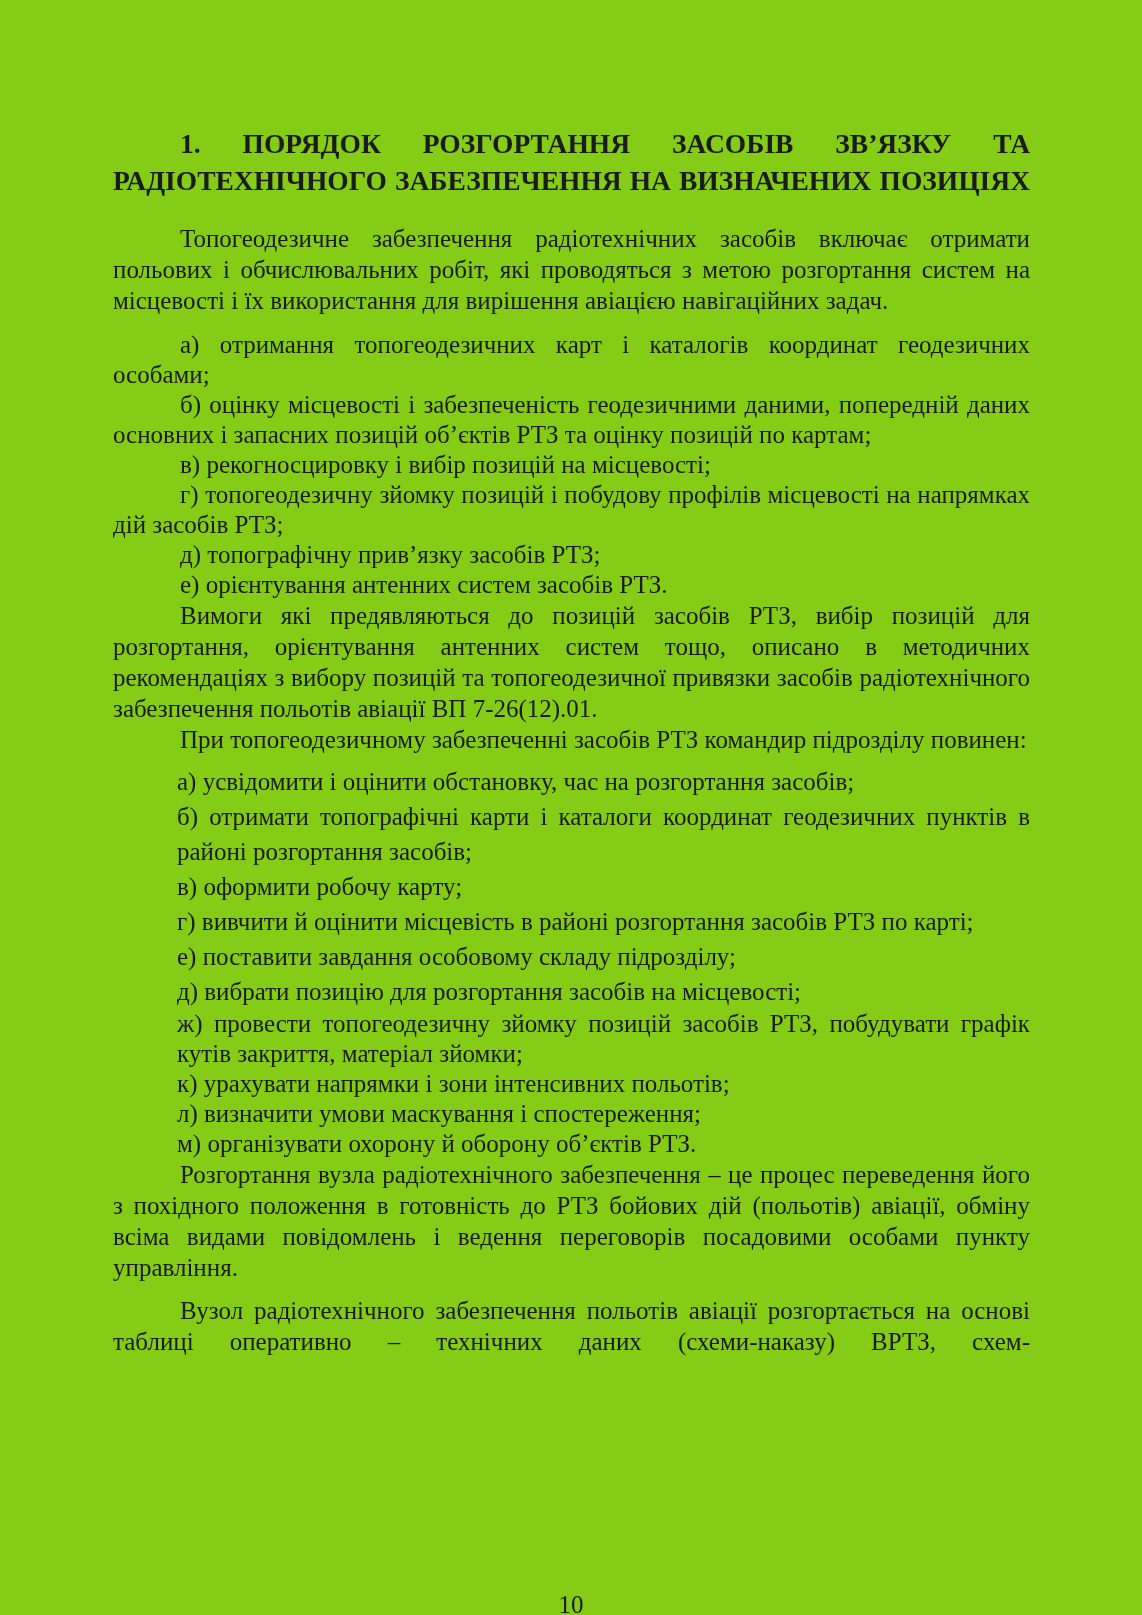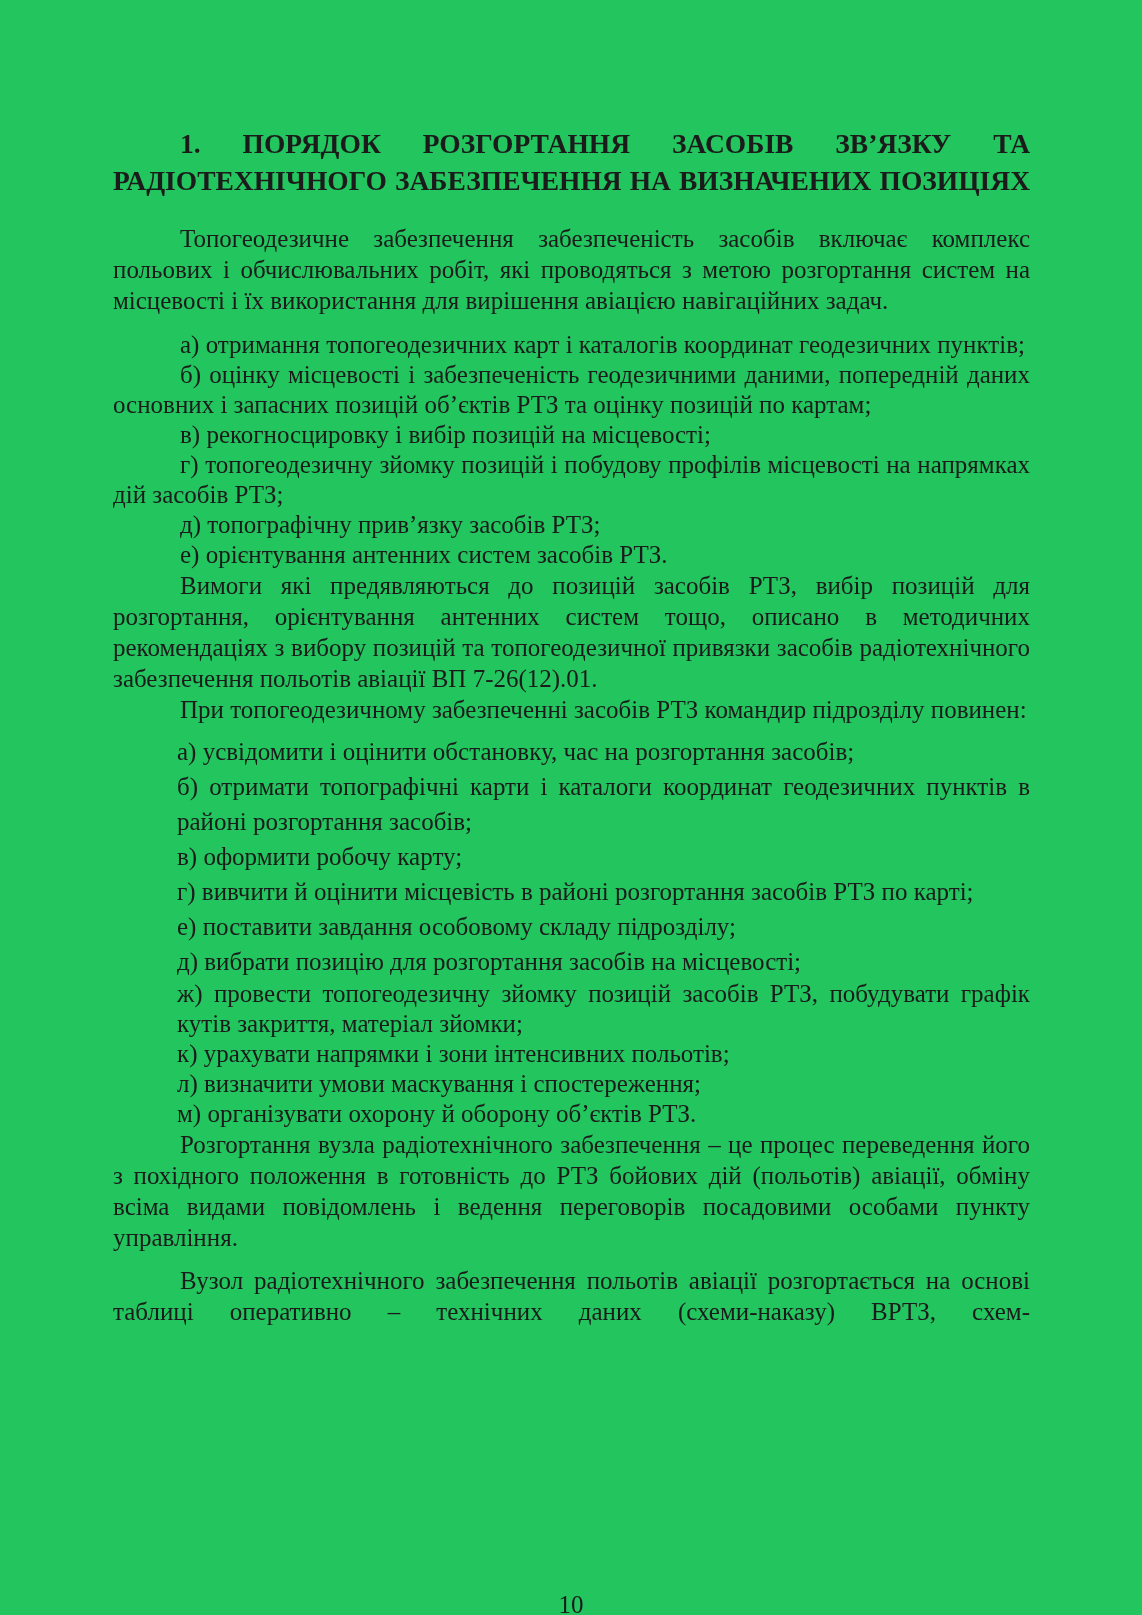--- a/index.html
+++ b/index.html
@@ -5,21 +5,21 @@
   html, body {
     margin: 0;
     padding: 0;
     background: #ffffff;
   }
   .page {
     position: relative;
     width: 1142px;
     height: 1615px;
     box-sizing: border-box;
-    background: #22c55e;
+    background: #84cc16;
     color: #1b1b1b;
     font-family: "Liberation Serif", "DejaVu Serif", serif;
     padding: 125px 112px 0 113px;
     overflow: hidden;
   }
   .heading {
     font-size: 27.5px;
     font-weight: bold;
     line-height: 37px;
     margin: 0 0 24px 0;
@@ -76,24 +76,24 @@
 </head>
 <body>
 
 <div class="page">
 
   <h1 class="heading">
     <div class="h-line first">1.&nbsp;ПОРЯДОК РОЗГОРТАННЯ ЗАСОБІВ ЗВ’ЯЗКУ ТА</div>
     <div class="h-line">РАДІОТЕХНІЧНОГО ЗАБЕЗПЕЧЕННЯ НА ВИЗНАЧЕНИХ ПОЗИЦІЯХ</div>
   </h1>
 
-  <p class="para">Топогеодезичне забезпечення забезпеченість засобів включає комплекс польових і обчислювальних робіт, які проводяться з метою розгортання систем на місцевості і їх використання для вирішення авіацією навігаційних задач.</p>
+  <p class="para">Топогеодезичне забезпечення радіотехнічних засобів включає отримати польових і обчислювальних робіт, які проводяться з метою розгортання систем на місцевості і їх використання для вирішення авіацією навігаційних задач.</p>
 
   <div class="list1">
-    <div class="item">а) отримання топогеодезичних карт і каталогів координат геодезичних пунктів;</div>
+    <div class="item">а) отримання топогеодезичних карт і каталогів координат геодезичних особами;</div>
     <div class="item">б) оцінку місцевості і забезпеченість геодезичними даними, попередній даних основних і запасних позицій об’єктів РТЗ та оцінку позицій по картам;</div>
     <div class="item">в) рекогносцировку і вибір позицій на місцевості;</div>
     <div class="item">г) топогеодезичну зйомку позицій і побудову профілів місцевості на напрямках дій засобів РТЗ;</div>
     <div class="item">д) топографічну прив’язку засобів РТЗ;</div>
     <div class="item">е) орієнтування антенних систем засобів РТЗ.</div>
   </div>
 
   <p class="para">Вимоги які предявляються до позицій засобів РТЗ, вибір позицій для розгортання, орієнтування антенних систем тощо, описано в методичних рекомендаціях з вибору позицій та топогеодезичної привязки засобів радіотехнічного забезпечення польотів авіації ВП 7-26(12).01.</p>
   <p class="para">При топогеодезичному забезпеченні засобів РТЗ командир підрозділу повинен:</p>
 

